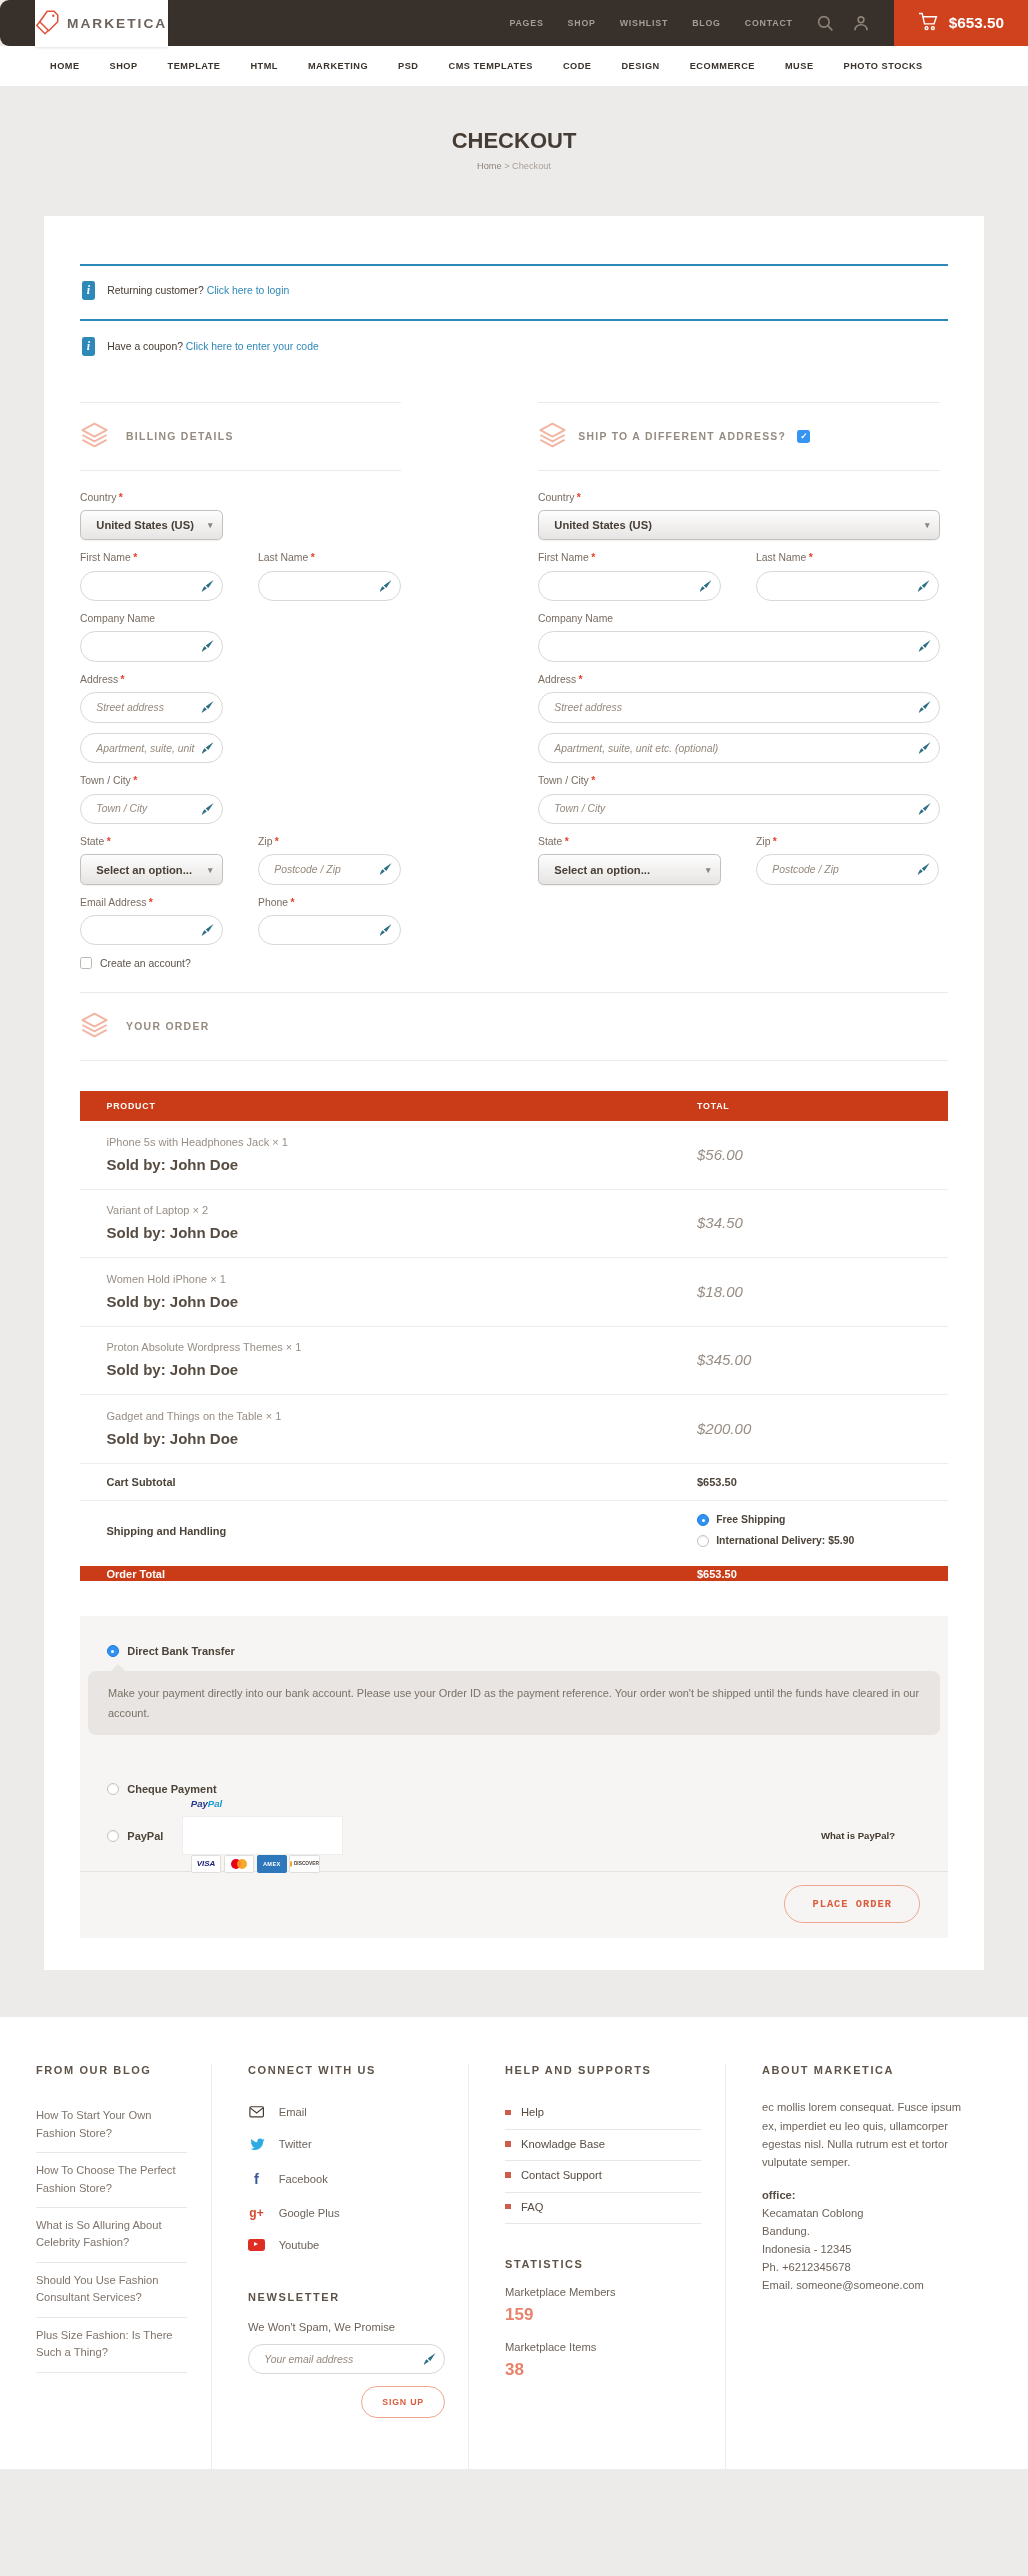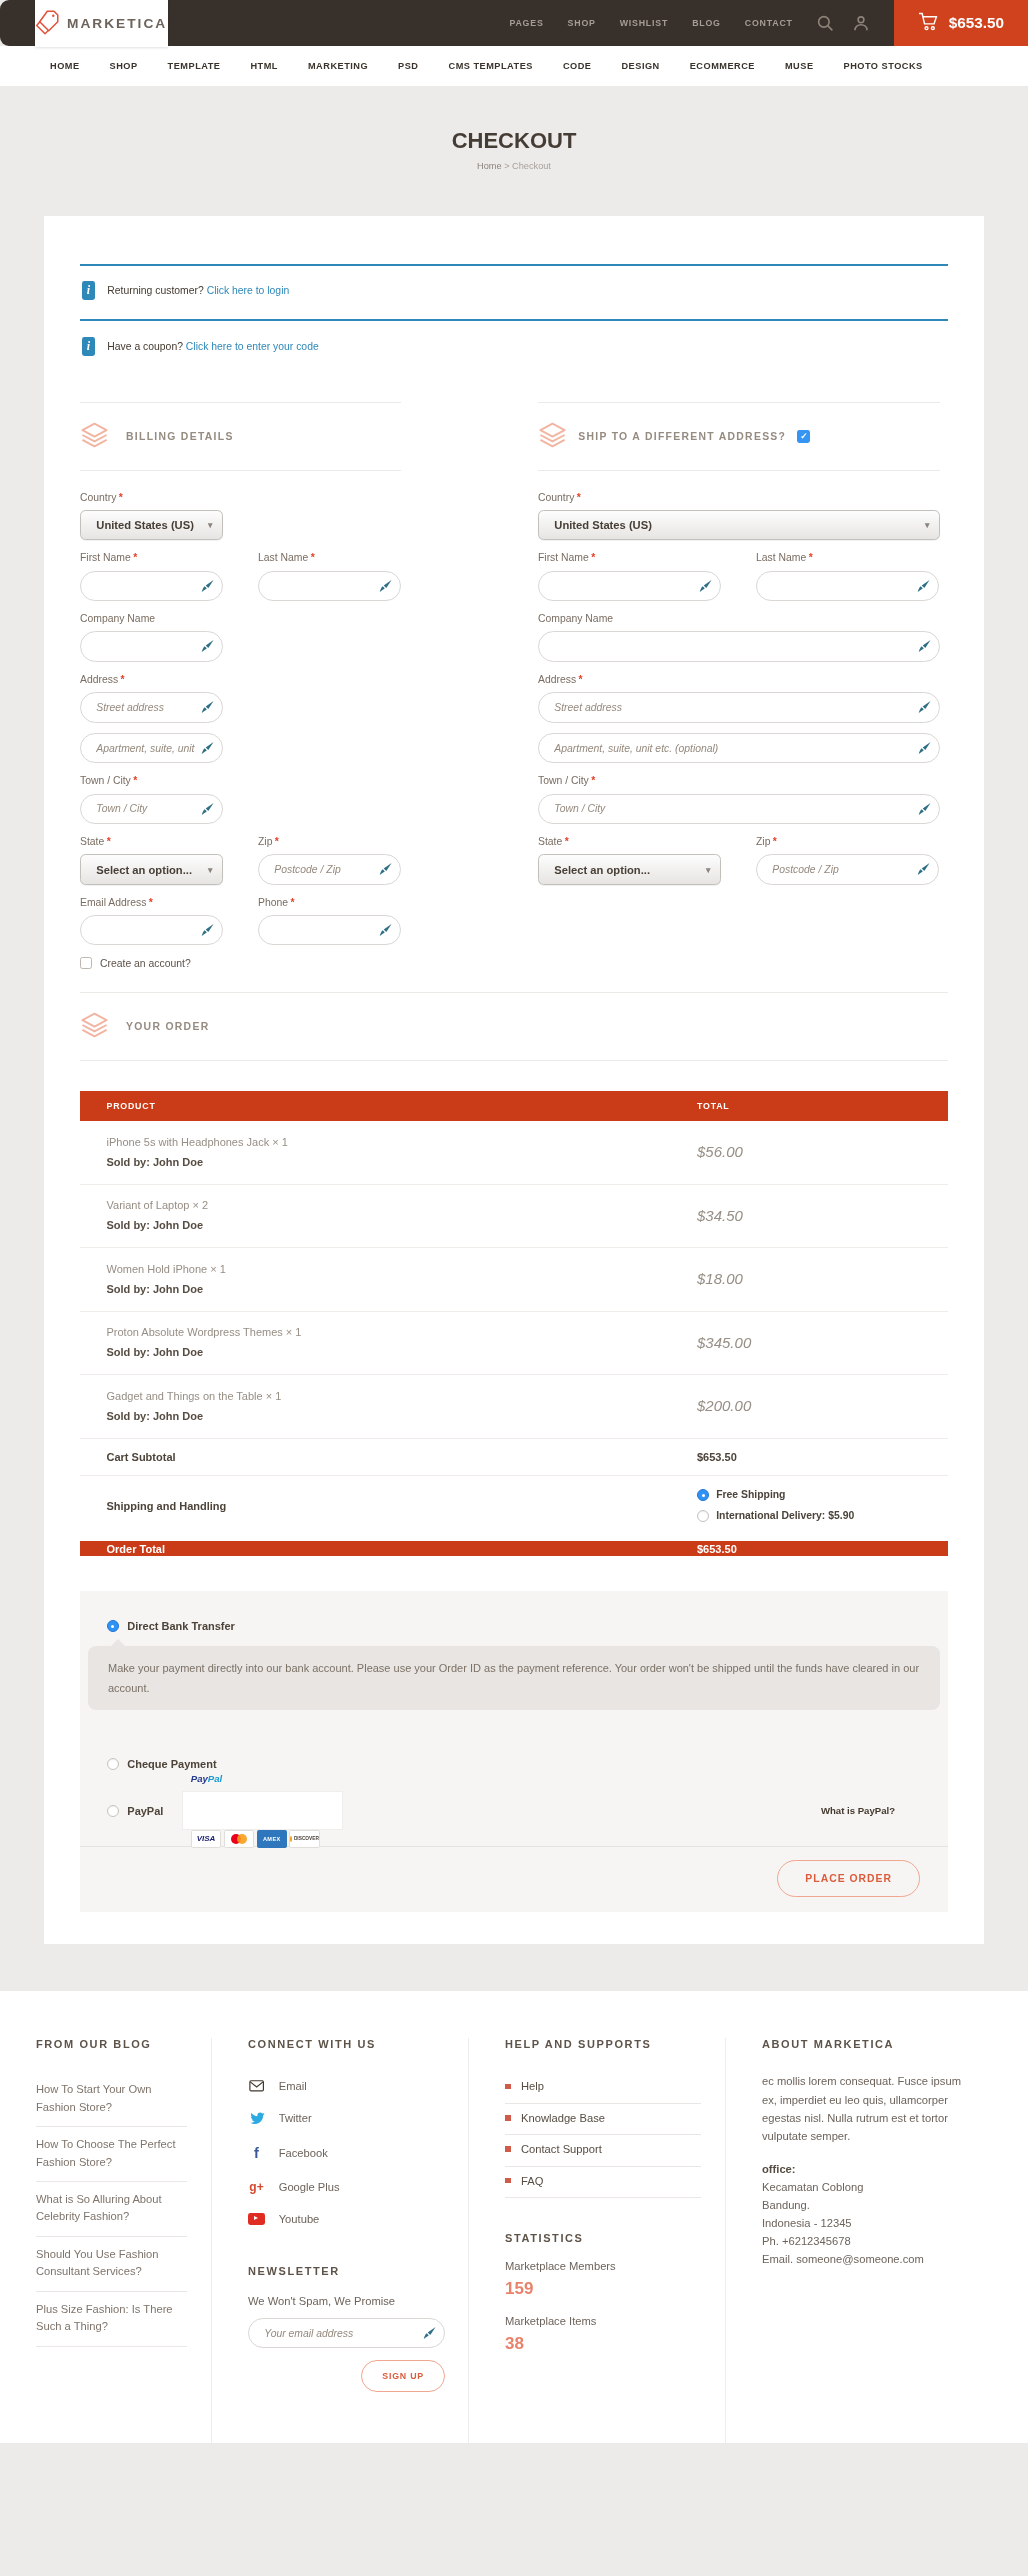--- a/index.html
+++ b/index.html
@@ -67,21 +67,21 @@
   .cb.on::after{content:"✓";color:#fff;font-size:8.8px;font-weight:bold;}
   .cb.off{background:#fff;border:0.8px solid #bdb7b1;width:12px;height:12px;}
   .create-acc{display:flex;align-items:center;gap:8px;font-size:10.4px;color:#5d5249;margin-top:6.4px;}
   .ship-head-row{display:flex;align-items:center;gap:11.2px;}
   
   .thead{background:#ca3b17;height:30px;display:flex;align-items:center;color:#fff;
     font-size:8.8px;font-weight:bold;letter-spacing:0.8px;margin-top:30.5px;}
   .colP{width:617px;flex:0 0 auto;padding-left:26.5px;box-sizing:border-box;}
   .orow{display:flex;align-items:center;border-bottom:0.8px solid #efece9;padding:14.5px 0 16px;}
   .p-name{font-size:11px;color:#978e85;}
-  .p-sold{font-size:11px;font-weight:bold;color:#564c42;margin-top:8px;}
+  .p-sold{font-size:15px;font-weight:bold;color:#564c42;margin-top:8px;}
   .p-price{font-size:15px;color:#978e85;font-style:italic;}
   .sum-row{display:flex;align-items:center;border-bottom:0.8px solid #efece9;padding:12px 0;}
   .sum-label{font-size:11px;font-weight:bold;color:#4c4339;}
   .sum-val{font-size:11px;font-weight:bold;color:#4c4339;}
   .ship-row{display:flex;align-items:flex-start;padding:13px 0 14.5px;}
   .ship-row .sum-label{margin-top:11.2px;}
   .ship-opts{display:flex;flex-direction:column;gap:8.8px;}
   .opt{display:flex;align-items:center;gap:7.2px;font-size:10.4px;font-weight:bold;color:#4c4339;cursor:pointer;}
   .radio{width:12px;height:12px;border-radius:50%;box-sizing:border-box;flex:0 0 auto;cursor:pointer;}
   .radio.on{background:#2f92f5;border:0.8px solid #2277d4;position:relative;}
@@ -110,21 +110,21 @@
   .chip.mc{position:relative;}
   .chip.mc i{width:10.4px;height:10.4px;border-radius:50%;display:block;}
   .chip.mc .c1{background:#eb001b;margin-right:-4px;}
   .chip.mc .c2{background:#f79e1b;opacity:.9;}
   .chip.amex{background:#2e77bc;border-color:#2e77bc;color:#fff;font-size:5.6px;letter-spacing:0.4px;}
   .chip.disc{font-size:4.8px;color:#4a423c;gap:1.6px;}
   .chip.disc i{width:6.4px;height:6.4px;border-radius:50%;background:#f79e1b;display:block;}
   .whatis{margin-left:auto;padding-right:26.5px;font-size:9.6px;font-weight:bold;color:#43392f;cursor:pointer;}
   .pay-foot{margin-top:16px;border-top:0.8px solid #e6e3df;padding:13px 28px 14.5px;display:flex;justify-content:flex-end;}
   .btn-outline{border:1.6px solid #efa78f;border-radius:24px;background:transparent;color:#da5c3c;
-    font-family:Liberation Sans, sans-serif;font-weight:bold;letter-spacing:1px;font-size:10.4px;
+    font-family:Liberation Mono, monospace;font-weight:bold;letter-spacing:1px;font-size:10.4px;
     padding:12px 27px;cursor:pointer;}
   
   .footer{margin-top:47px;background:#fff;display:flex;padding:47px 0 0;min-height:405px;box-sizing:content-box;}
   .fcol{box-sizing:border-box;padding:0 24px 32px 36px;}
   .fcol+.fcol{border-left:0.8px solid #efedea;}
   .fc1{width:211px;}.fc2{width:257px;}.fc3{width:257px;}.fc4{width:303px;}
   .fhead{font-size:11px;font-weight:bold;letter-spacing:1.6px;color:#5d5349;margin:0 0 22.5px;}
   .blog-link{font-size:11.2px;color:#7f746b;line-height:1.55;padding:8.8px 0 10.4px;border-bottom:0.8px solid #e9e6e3;cursor:pointer;}
   .blog-link:first-of-type{padding-top:0;}
   .soc{display:flex;align-items:center;gap:13.7px;padding:8px 0 11.2px;font-size:11.2px;color:#6d635b;cursor:pointer;}

